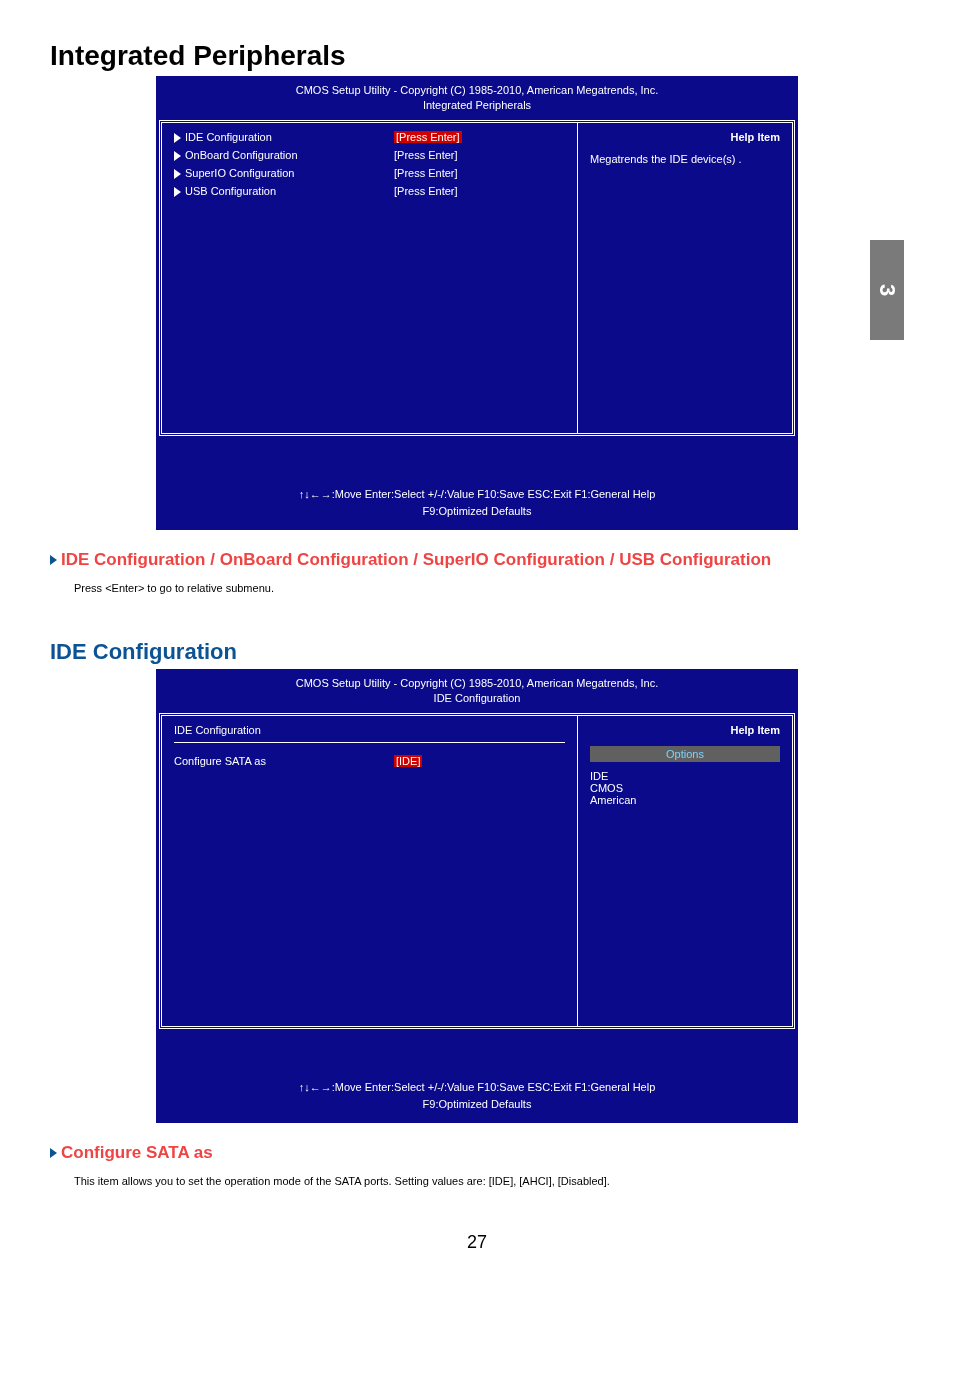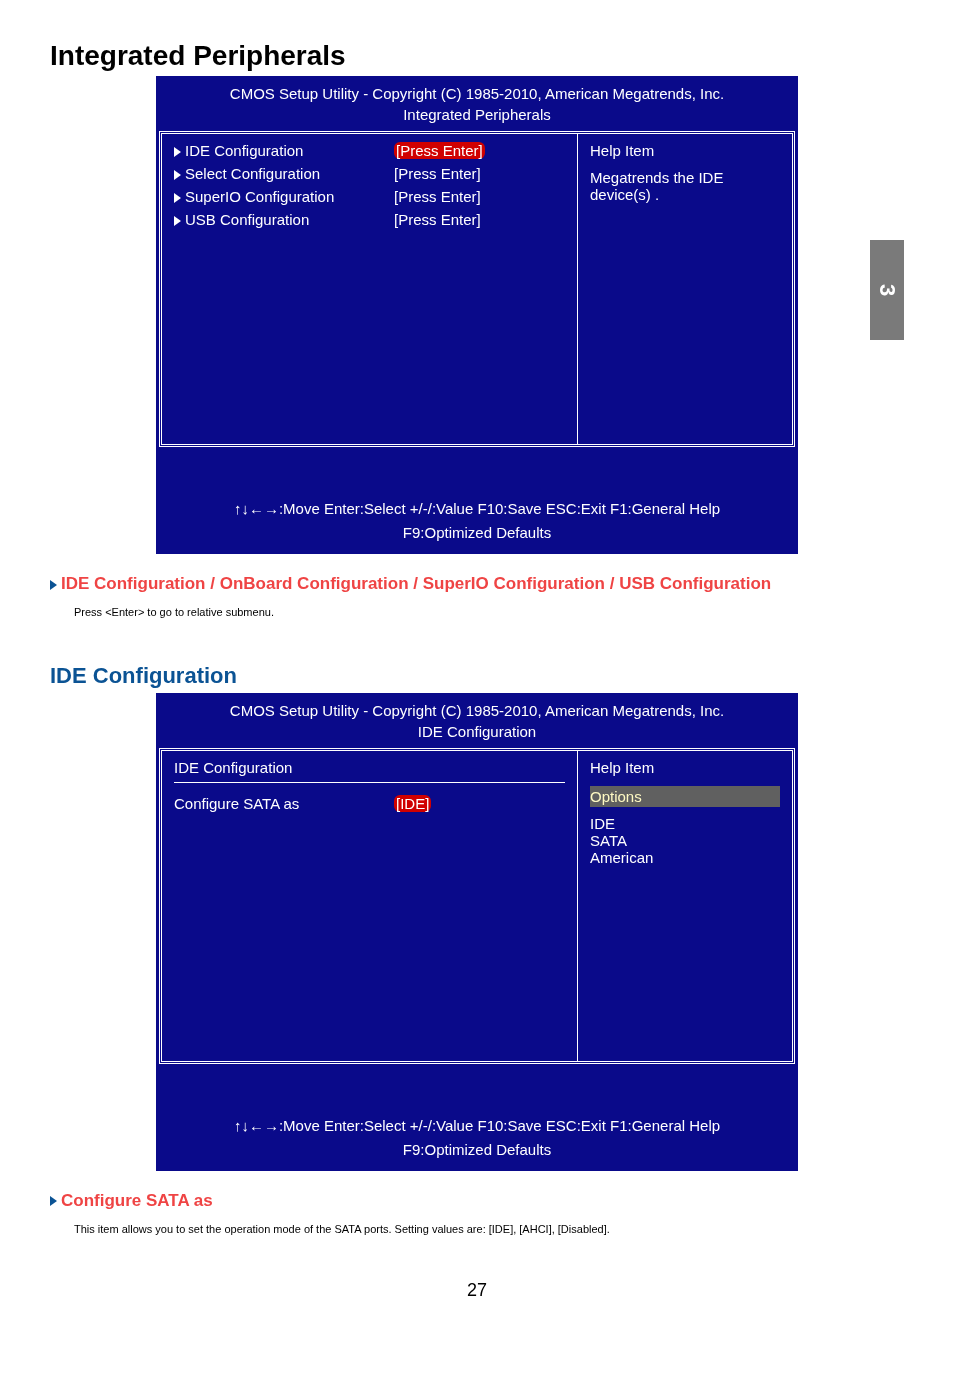--- a/index.html
+++ b/index.html
@@ -22,21 +22,21 @@
     font-weight: bold;
     color: #0b5394;
     margin: 0 0 4px 0;
   }
   .bios-box {
     width: 640px;
     margin: 0 auto 20px auto;
     background: #0a0a8a;
     color: #fff;
     font-family: Arial, sans-serif;
-    font-size: 15px;
+    font-size: 11px;
     border: 1px solid #0a0a8a;
   }
   .bios-header {
     text-align: center;
     padding: 6px 0 4px 0;
     line-height: 1.4;
   }
   .bios-body {
     display: flex;
     border: 3px double #fff;
@@ -57,42 +57,42 @@
   }
   .menu-row {
     display: flex;
     align-items: center;
   }
   .menu-label {
     width: 220px;
   }
   .menu-value {
     color: #fff;
-    border-radius: 6px;
   }
   .menu-value.selected {
     background: #d00000;
     color: #fff;
     padding: 0 2px;
   }
   .bios-footer {
     text-align: center;
     padding: 6px 0 8px 0;
     line-height: 1.6;
     margin-top: 44px;
   }
   .help-title {
-    text-align: left;
+    text-align: right;
     margin-bottom: 10px;
+    font-weight: bold;
   }
   .options-highlight {
     background: #606060;
-    color: #fef9c3;
+    color: #7dd3fc;
     display: block;
-    text-align: left;
+    text-align: center;
     padding: 2px 0;
     margin-bottom: 8px;
   }
   .doc-item {
     margin: 12px 0 0 0;
   }
   .doc-item-head {
     font-size: 17px;
     font-weight: bold;
     color: #ef4444;
@@ -155,21 +155,21 @@
     <div>CMOS Setup Utility - Copyright (C) 1985-2010, American Megatrends, Inc.</div>
     <div>Integrated Peripherals</div>
   </div>
   <div class="bios-body">
     <div class="bios-left">
       <div class="menu-row">
         <span class="menu-label"><span class="tri"></span><span>IDE Configuration</span></span>
         <span class="menu-value selected">[Press Enter]</span>
       </div>
       <div class="menu-row">
-        <span class="menu-label"><span class="tri"></span><span>Select Configuration</span></span>
+        <span class="menu-label"><span class="tri"></span><span>OnBoard Configuration</span></span>
         <span class="menu-value">[Press Enter]</span>
       </div>
       <div class="menu-row">
         <span class="menu-label"><span class="tri"></span><span>SuperIO Configuration</span></span>
         <span class="menu-value">[Press Enter]</span>
       </div>
       <div class="menu-row">
         <span class="menu-label"><span class="tri"></span><span>USB Configuration</span></span>
         <span class="menu-value">[Press Enter]</span>
       </div>
@@ -204,21 +204,21 @@
       </div>
       <div class="menu-row">
         <span class="menu-label">Configure SATA as</span>
         <span class="menu-value selected">[IDE]</span>
       </div>
     </div>
     <div class="bios-right">
       <div class="help-title">Help Item</div>
       <span class="options-highlight">Options</span>
       <div>IDE</div>
-      <div>SATA</div>
+      <div>CMOS</div>
       <div>American</div>
     </div>
   </div>
   <div class="bios-footer">
     <div>↑↓←→:Move   Enter:Select     +/-/:Value     F10:Save     ESC:Exit     F1:General Help</div>
     <div>F9:Optimized Defaults</div>
   </div>
 </div>
 
 <div class="doc-item">

